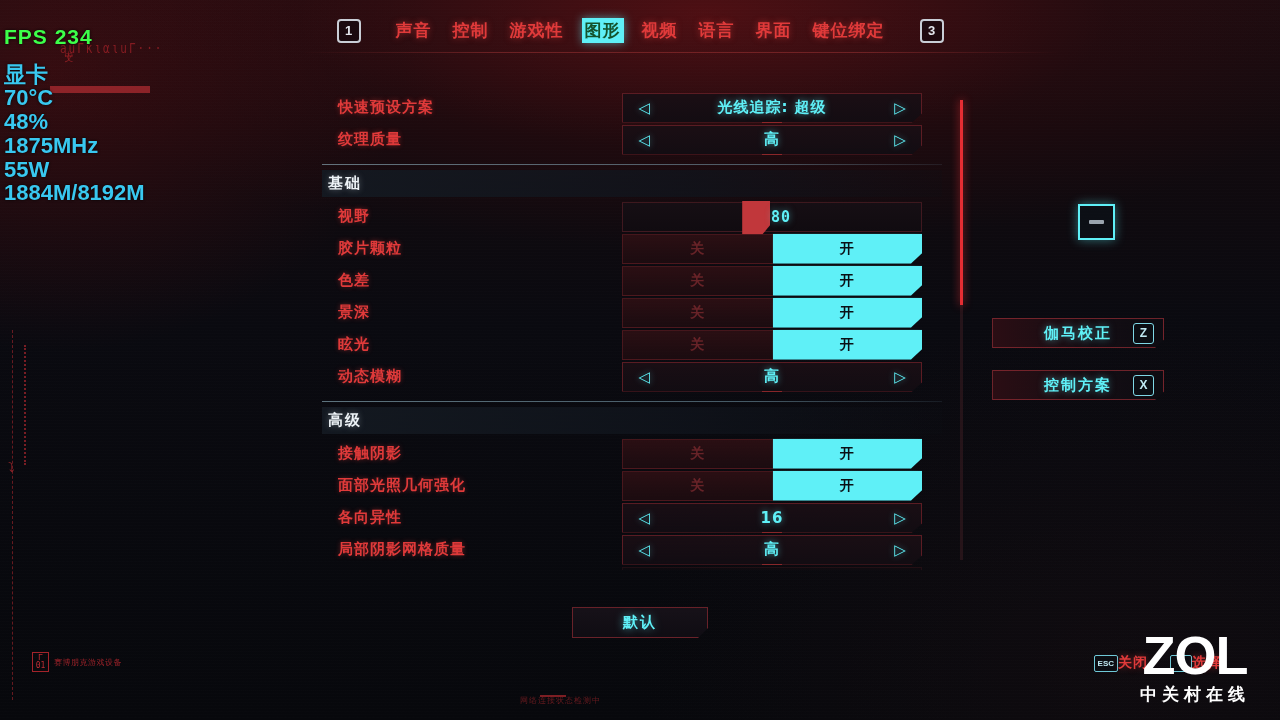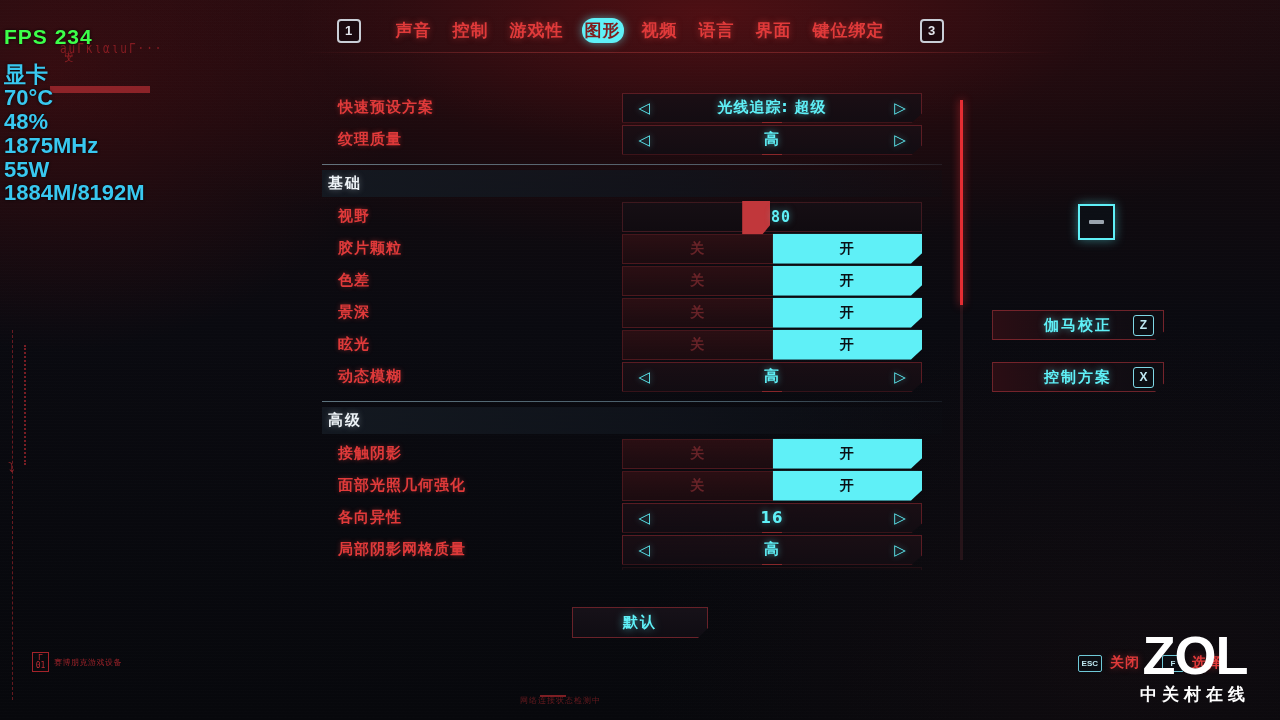--- a/index.html
+++ b/index.html
@@ -209,25 +209,24 @@
     font-size: 17px;
     color: #e03a3a;
     font-weight: bold;
     letter-spacing: 1px;
     padding: 1px 3px;
     text-shadow: 0 0 6px rgba(224,58,58,.55);
     white-space: nowrap;
     font-family: "DejaVu Sans", sans-serif;
   }
   .tab.active {
-    color: #7f1d1d;
+    color: #14532d;
     background: #5ff0f7;
     text-shadow: none;
     box-shadow: 0 0 10px rgba(95,240,247,.55);
-    border-radius: 12px;
   }
 
   .tabbar-rule {
     position: absolute;
     top: 52px;
     left: 300px;
     width: 760px;
     height: 1px;
     background: linear-gradient(90deg, rgba(200,60,60,0) 0%, rgba(210,70,70,0.35) 25%, rgba(210,70,70,0.35) 75%, rgba(200,60,60,0) 100%);
     z-index: 20;
@@ -439,20 +438,21 @@
     left: 992px;
     width: 172px;
     height: 30px;
     border: 1px solid rgba(150,45,52,0.7);
     background: linear-gradient(90deg, rgba(46,14,20,0.9) 0%, rgba(22,14,20,0.8) 60%, rgba(14,12,18,0.7) 100%);
     display: flex;
     align-items: center;
     justify-content: center;
     z-index: 28;
     clip-path: polygon(0 0, 100% 0, 100% 72%, calc(100% - 9px) 100%, 0 100%);
+    margin-top: 8px;
   }
   .side-btn .sb-label {
     color: #5ff0f7;
     font-size: 15px;
     font-weight: bold;
     letter-spacing: 2px;
     text-shadow: 0 0 7px rgba(95,240,247,.5);
     font-family: "DejaVu Sans", sans-serif;
   }
   .side-btn .sb-key {
@@ -503,21 +503,21 @@
     right: 58px;
     bottom: 48px;
     display: flex;
     align-items: center;
     gap: 22px;
     z-index: 27;
   }
   .hint {
     display: flex;
     align-items: center;
-    gap: 8px;
+    gap: 0;
     justify-content: space-between;
   }
   .hint-key {
     min-width: 22px;
     height: 17px;
     padding: 0 3px;
     border: 1px solid #6fc9d8;
     border-radius: 2px;
     color: #bfe9f2;
     font-size: 8px;

